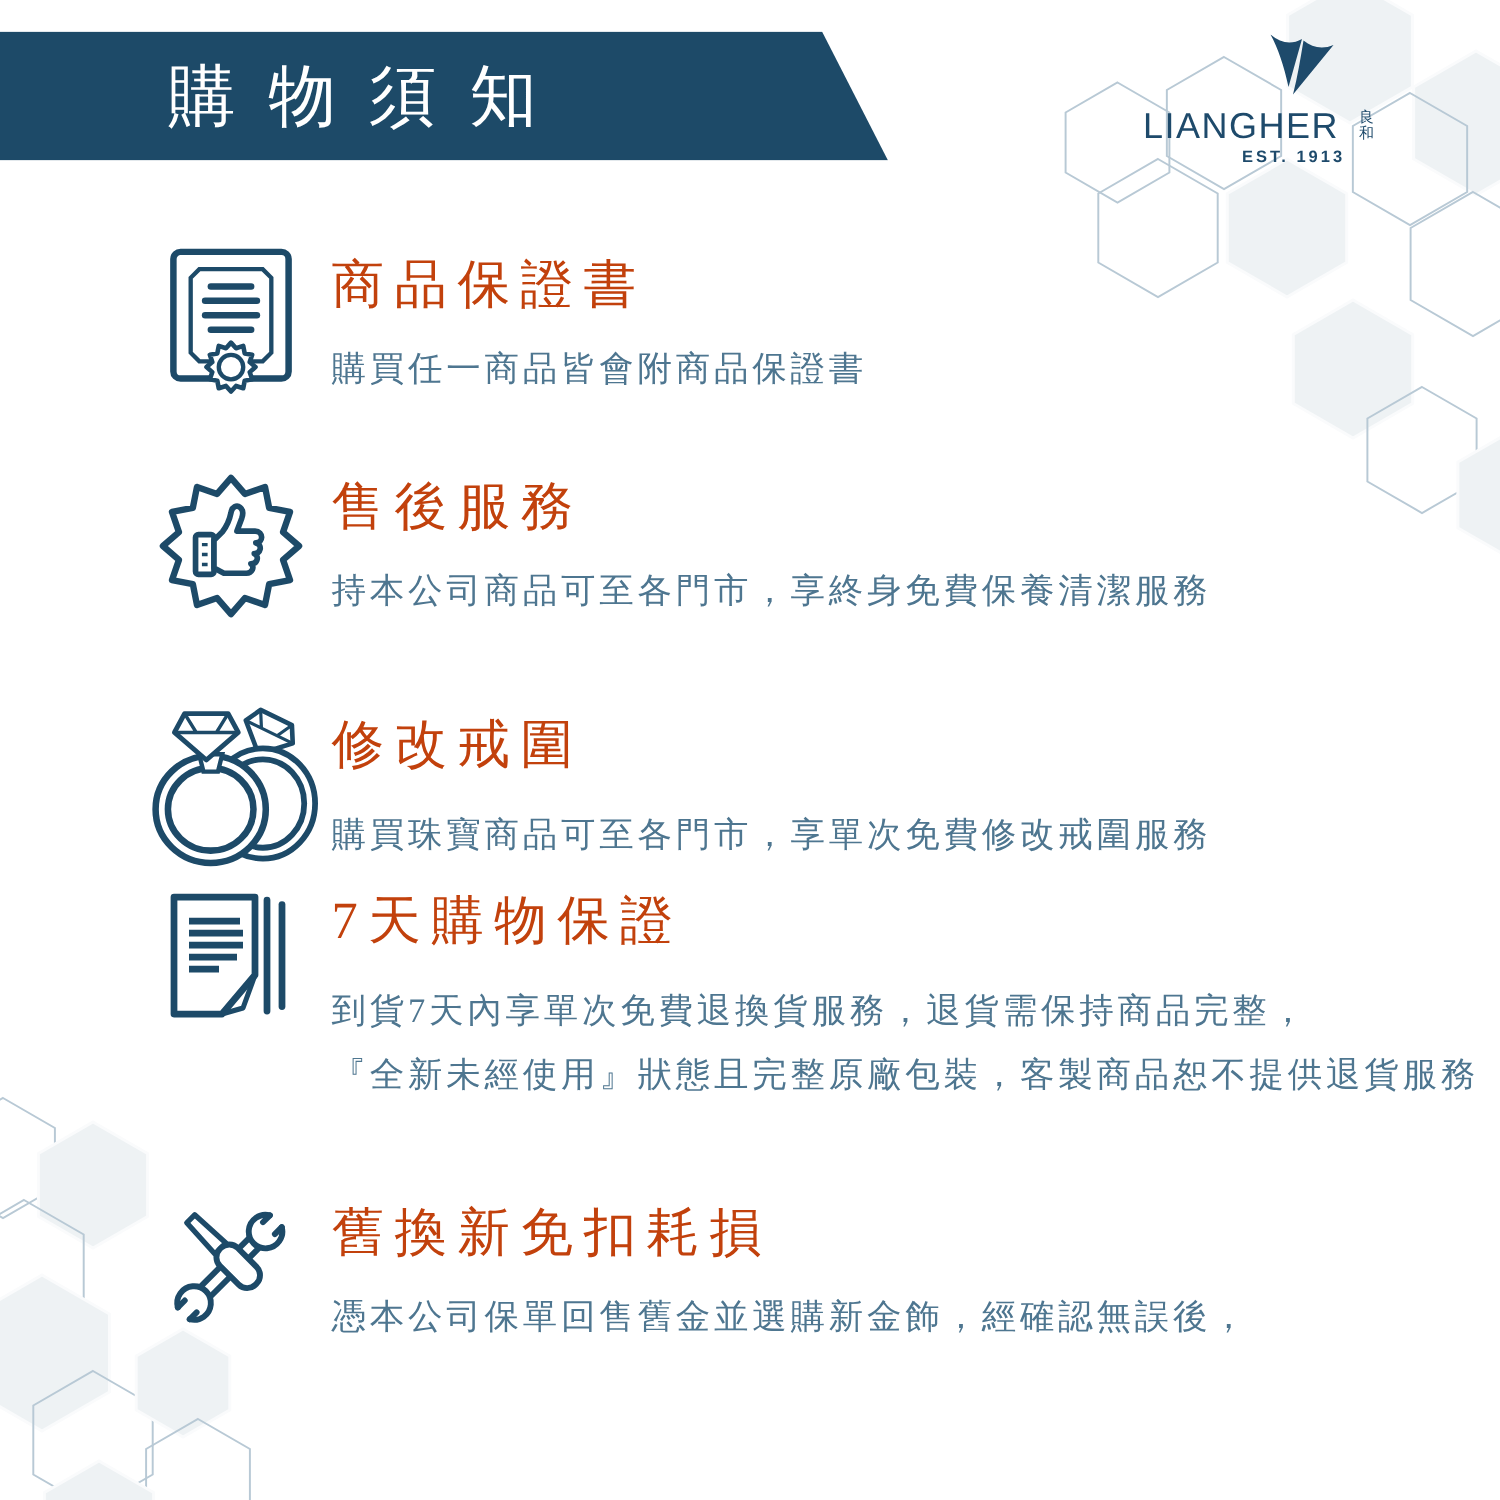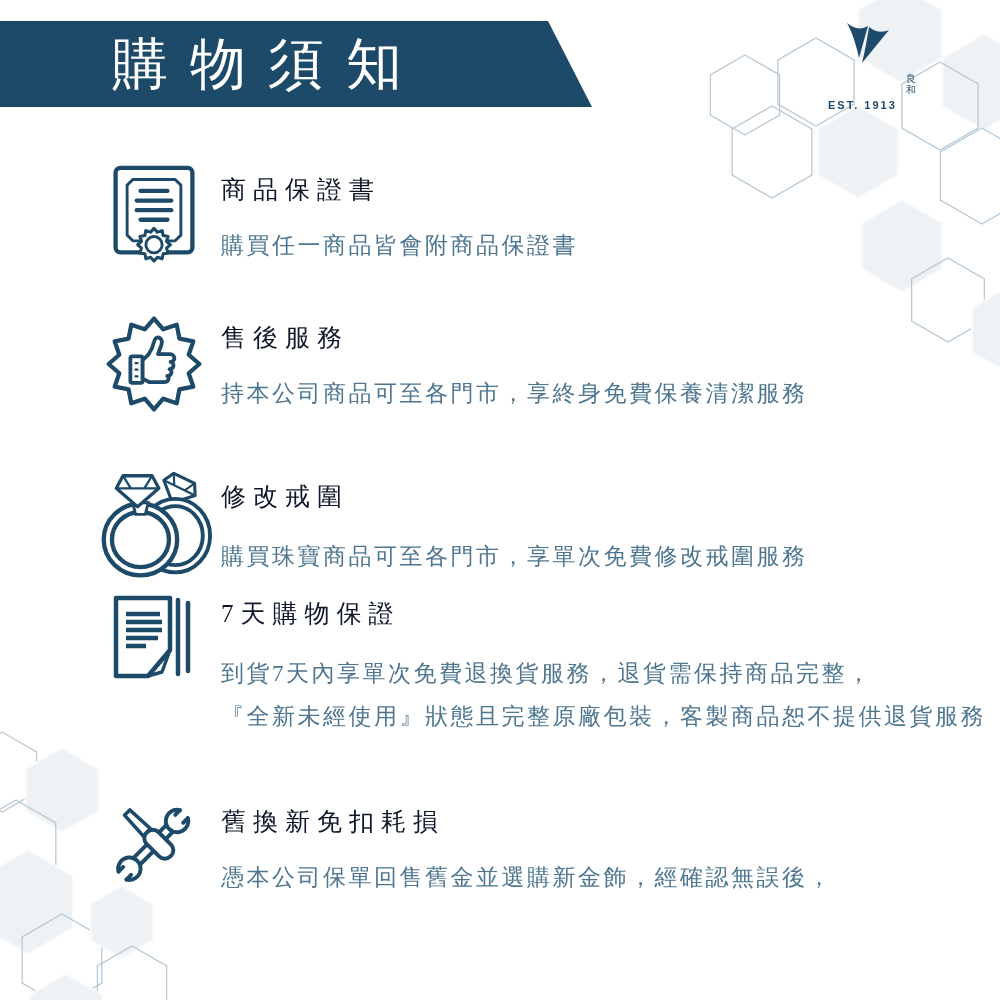--- a/index.html
+++ b/index.html
@@ -12,21 +12,21 @@
   .hex-fill{fill:#eef2f4;stroke:#fafbfc;stroke-width:2;}
   .hex-line{fill:none;stroke:#b8c9d5;stroke-width:1.3;}
   
   .banner{
     position:absolute;left:0;top:21px;width:592px;height:86px;z-index:2;
     background:#1d4a68;
     clip-path:polygon(0 0,548px 0,592px 100%,0 100%);
   }
   .banner-title{
     position:absolute;left:112px;top:0;line-height:86px;
-    font-size:56px;color:#ffffff;letter-spacing:22px;white-space:nowrap;
+    font-size:45px;color:#ffffff;letter-spacing:22px;white-space:nowrap;
   }
   
   .logo{position:absolute;left:740px;top:18px;width:230px;height:105px;z-index:2;color:#1e4a6b;}
   .logo-mark{position:absolute;left:105px;top:4px;}
   .logo-word{
     position:absolute;left:22px;top:53px;width:150px;
     font-family:"Liberation Sans","DejaVu Sans",sans-serif;
     font-size:24px;font-weight:500;letter-spacing:1px;white-space:nowrap;
   }
   .logo-cjk{
@@ -36,21 +36,21 @@
   .logo-est{
     position:absolute;left:88px;top:81px;
     font-family:"Liberation Sans","DejaVu Sans",sans-serif;
     font-size:11px;font-weight:bold;letter-spacing:2px;white-space:nowrap;
   }
   
   .section{position:absolute;left:95px;z-index:2;display:flex;align-items:flex-start;}
   .icon-box{width:118px;flex:0 0 118px;display:flex;justify-content:center;}
   .sec-content{padding-left:8px;padding-top:5px;}
   .sec-title{
-    font-size:25px;color:#0f172a;letter-spacing:7px;line-height:42px;white-space:nowrap;
+    font-size:35px;color:#c2410c;letter-spacing:7px;line-height:42px;white-space:nowrap;
   }
   .sec-desc{
     font-size:23px;color:#4e7690;letter-spacing:2.5px;line-height:43px;
     margin-top:13px;white-space:nowrap;
   }
   .sec-desc .line{display:block;}
   .s1{top:164px;} .s2{top:312px;} .s3{top:455px;margin-top:16px;} .s4{top:588px;} .s5{top:796px;}
   .s3 .sec-desc{margin-top:17px;}
   .s4 .sec-desc{margin-top:17px;}
   .icon-svg{display:block;}
@@ -86,20 +86,21 @@
 
   <div class="banner">
     <div class="banner-title">購物須知</div>
   </div>
 
   <div class="logo">
     <svg class="logo-mark" width="46" height="42" viewBox="0 0 46 42">
       <path d="M2,1 C9,7 16,8 23,4 L14,36 C11,22 7,10 2,1 Z" fill="#1e4a6b"></path>
       <path d="M24,5 C30,10 37,11 44,8 L17,41 C20,29.5 22,17 24,5 Z" fill="#1e4a6b"></path>
     </svg>
+    <div class="logo-word">LIANGHER</div>
     <div class="logo-cjk">
       <div>良</div>
       <div>和</div>
     </div>
     <div class="logo-est">EST. 1913</div>
   </div>
 
   <div class="section s1">
     <div class="icon-box">
       <svg class="icon-svg" width="96" height="100" viewBox="0 0 100 104" fill="none" stroke="#1d4a68">

